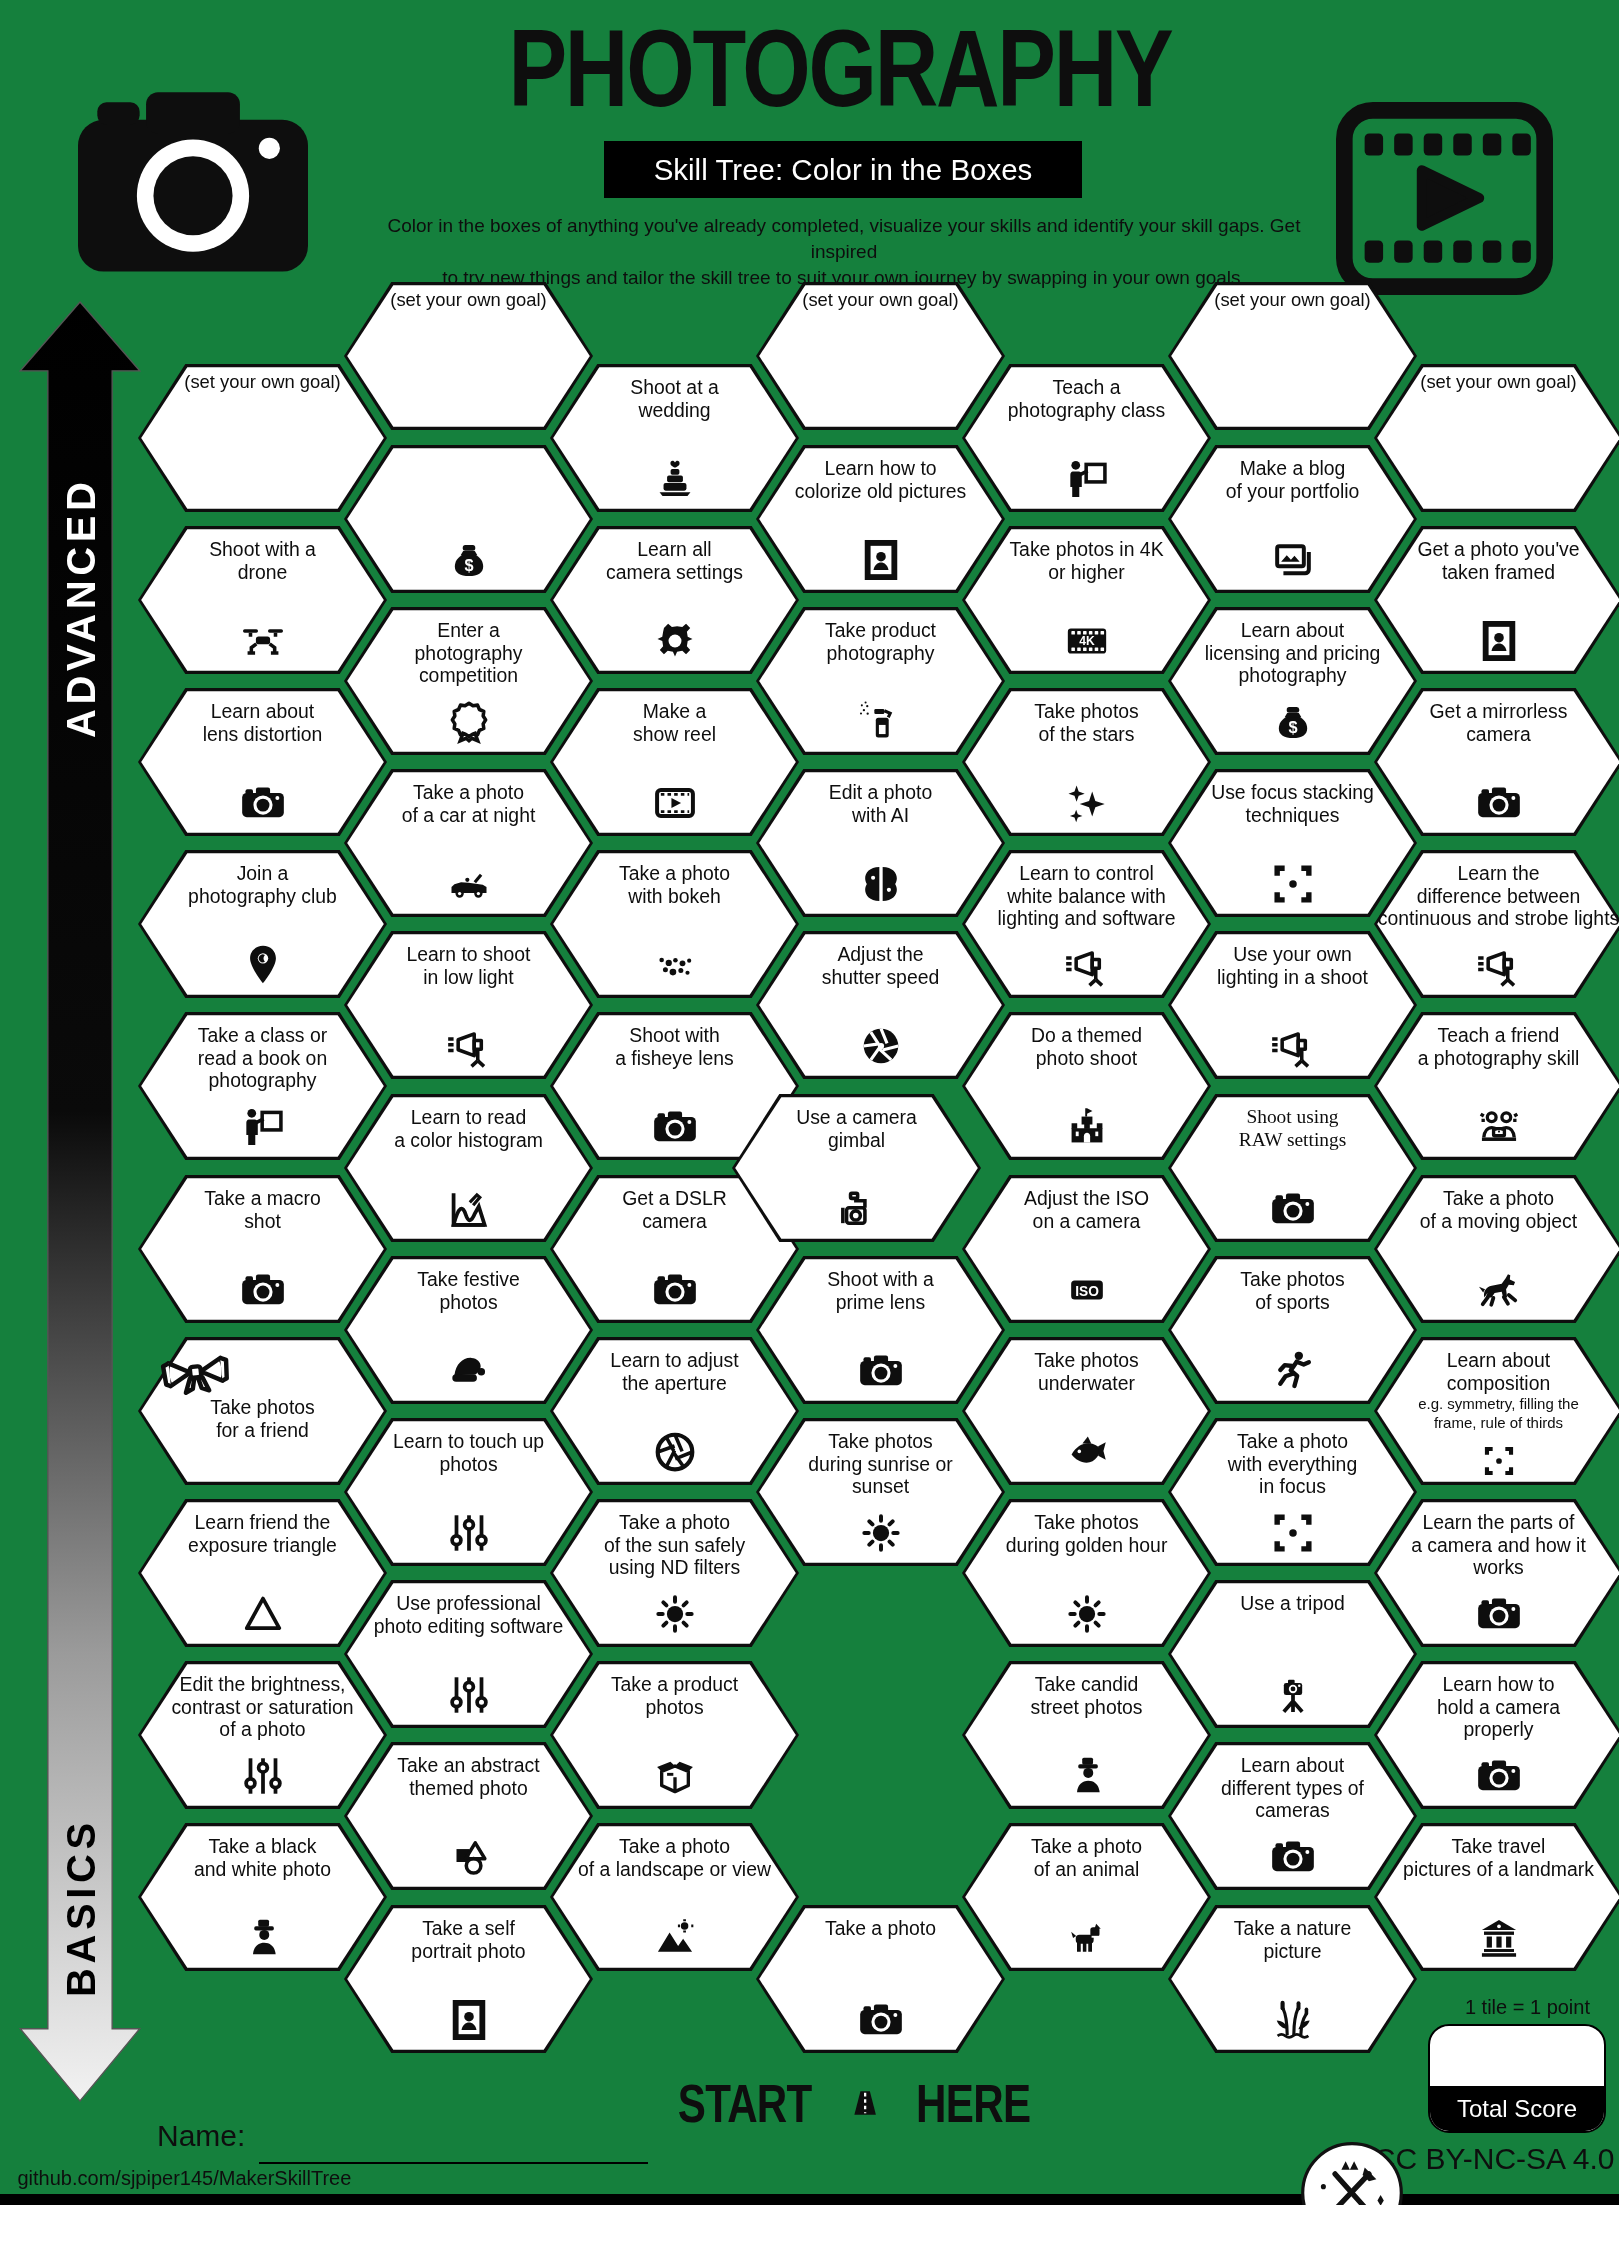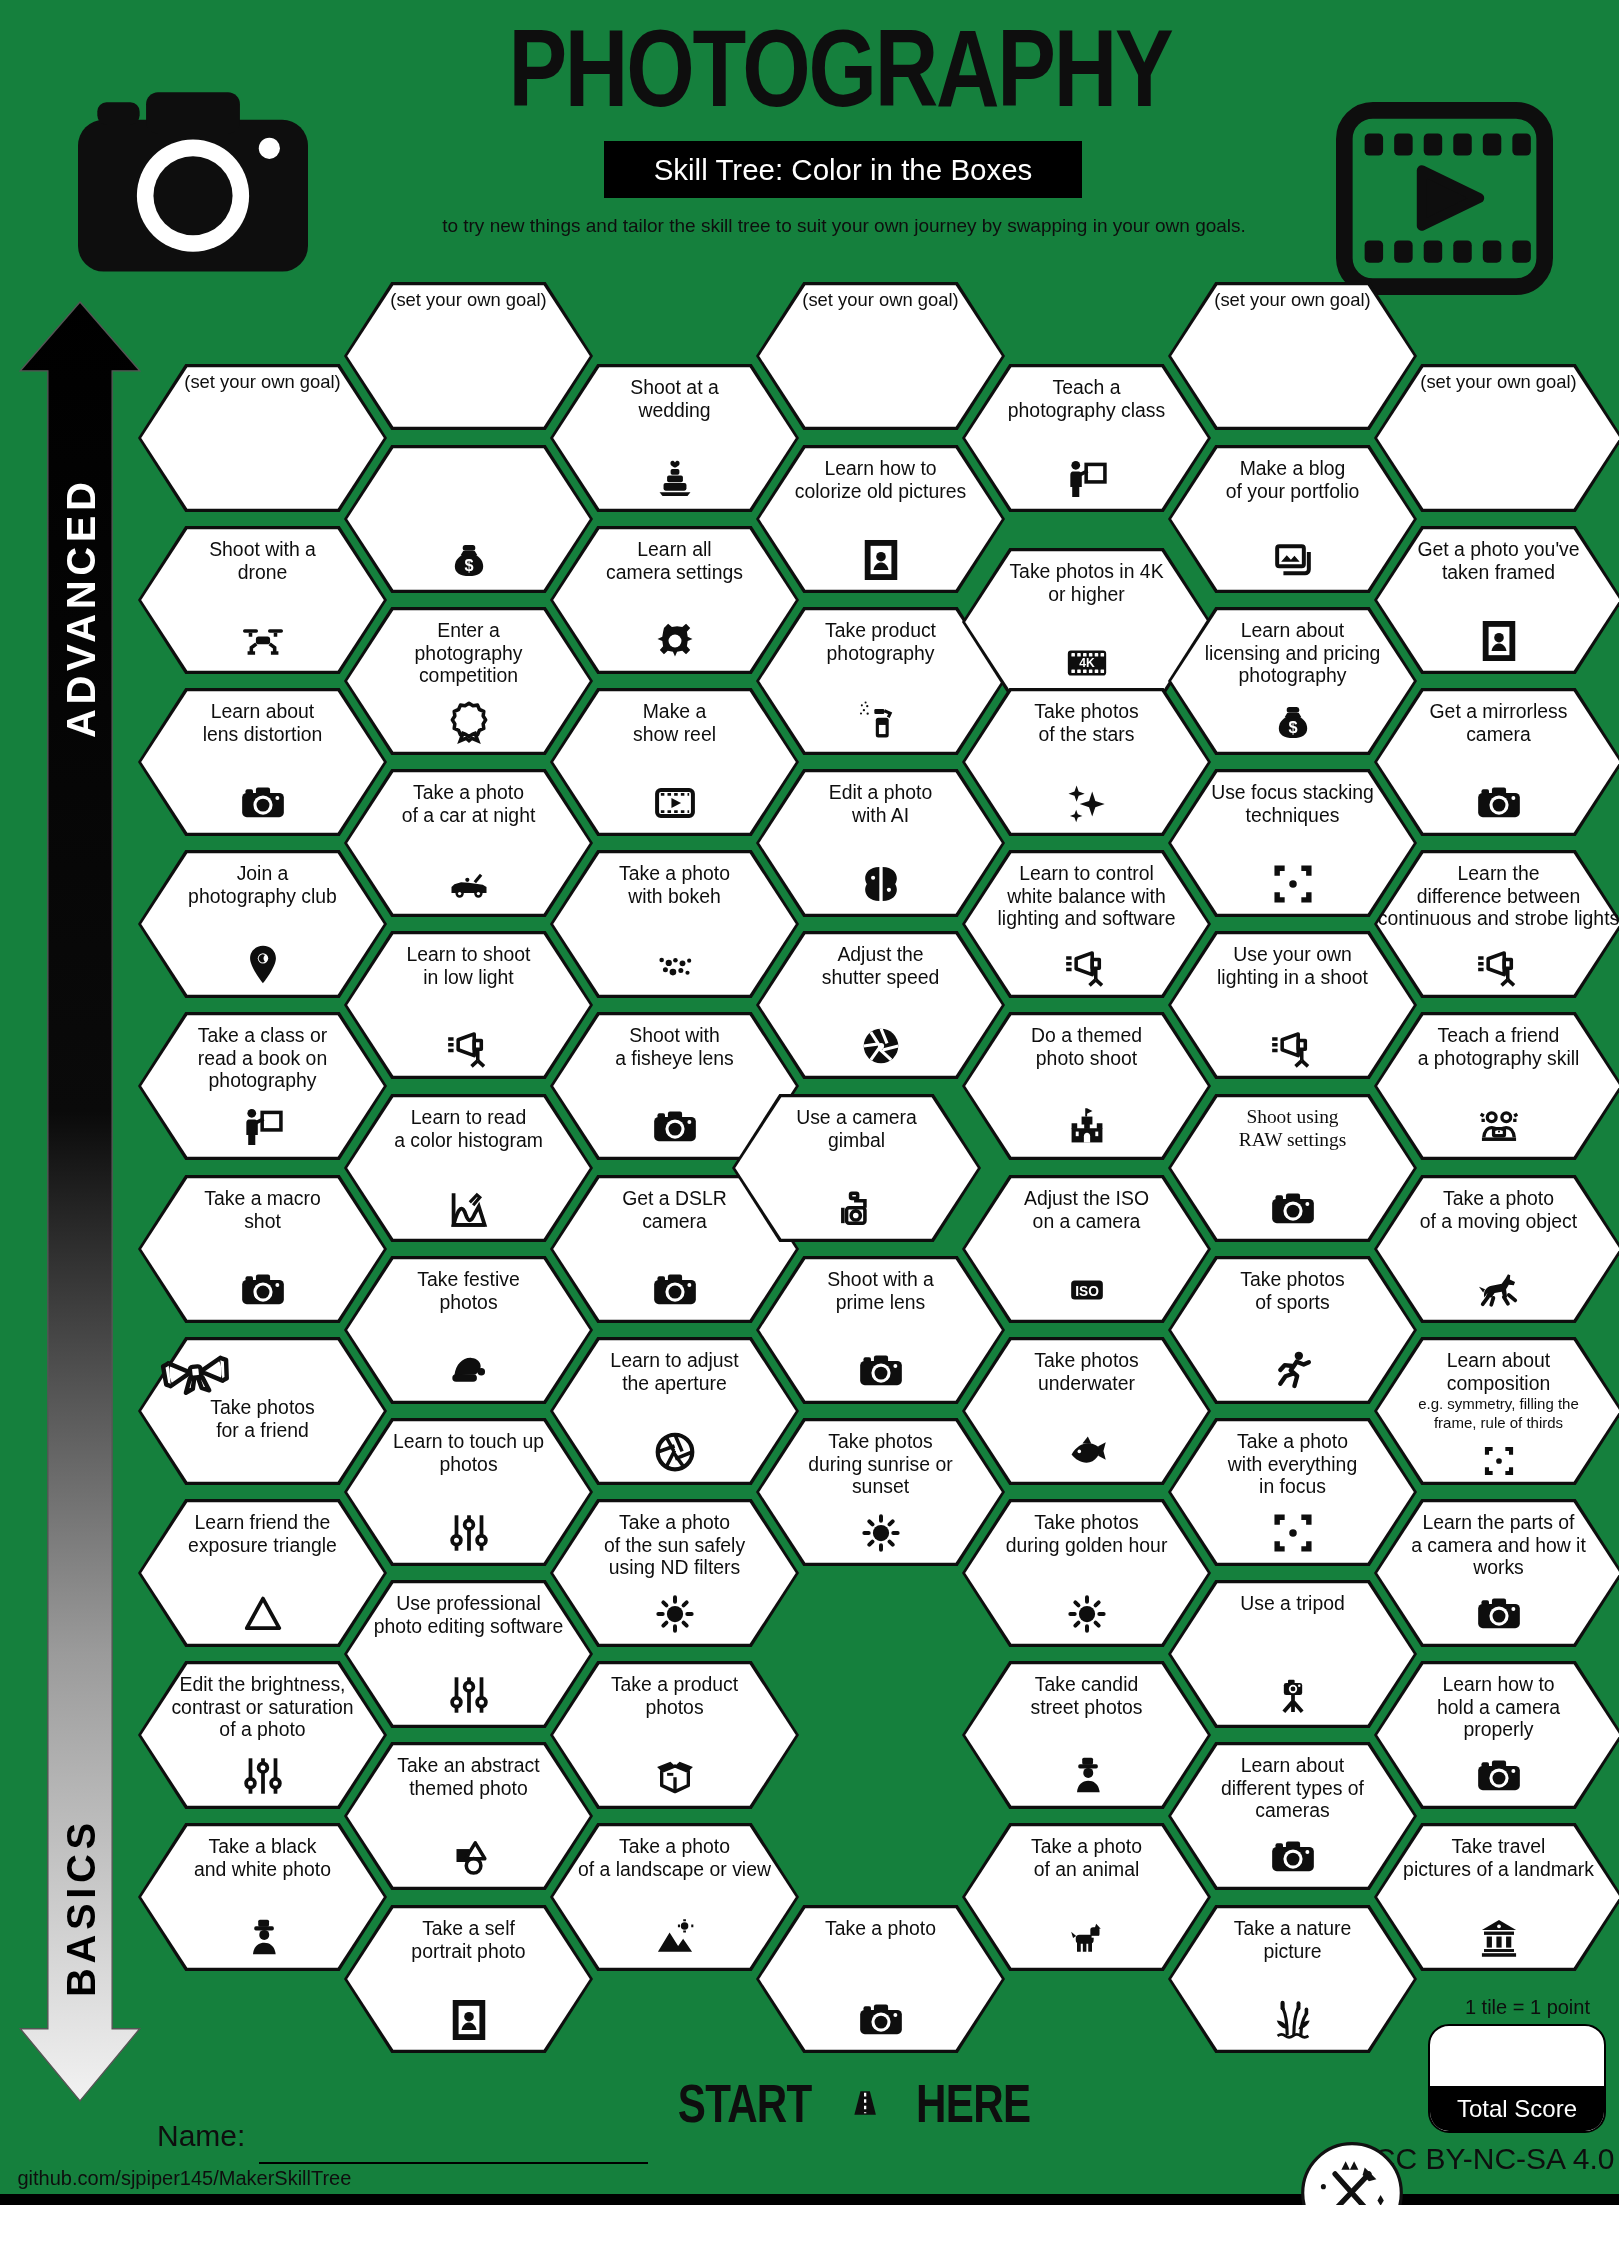--- a/index.html
+++ b/index.html
@@ -412,20 +412,21 @@
 </defs>
 </svg>
 
 <div id="page">
 
   <div class="title">PHOTOGRAPHY</div>
   <div class="subtitle">
     <span>Skill Tree: Color in the Boxes</span>
   </div>
   <div class="desc">
+    <div>Color in the boxes of anything you've already completed, visualize your skills and identify your skill gaps.  Get inspired</div>
     <div>to try new things and tailor the skill tree to suit your own journey by swapping in your own goals.</div>
   </div>
 
   <svg class="logo-cam" width="230" height="194" viewBox="0 0 500 420">
     <rect x="0" y="90" width="500" height="330" rx="56" fill="#0e0e0e"></rect>
     <rect x="148" y="30" width="204" height="90" rx="26" fill="#0e0e0e"></rect>
     <rect x="42" y="52" width="92" height="48" rx="20" fill="#0e0e0e"></rect>
     <circle cx="250" cy="255" r="122" fill="#fff"></circle>
     <circle cx="250" cy="255" r="86" fill="#0e0e0e"></circle>
     <circle cx="416" cy="152" r="23" fill="#fff"></circle>
@@ -940,21 +941,21 @@
           <div class="shape-in"></div>
         </div>
         <div class="hex-content">
           <div class="hex-label">Teach a
 photography class</div>
           <svg class="icn" viewBox="0 0 24 24">
             <use href="#i-board" xlink:href="#i-board"></use>
           </svg>
         </div>
       </div>
-      <div class="hex" style="left: 962px; top: 526px; margin-top: 22px;">
+      <div class="hex" style="left: 962px; top: 526px;">
         <div class="shape">
           <div class="shape-in"></div>
         </div>
         <div class="hex-content">
           <div class="hex-label">Take photos in 4K
 or higher</div>
           <svg class="icn" viewBox="0 0 24 24">
             <use href="#i-k4" xlink:href="#i-k4"></use>
           </svg>
         </div>

